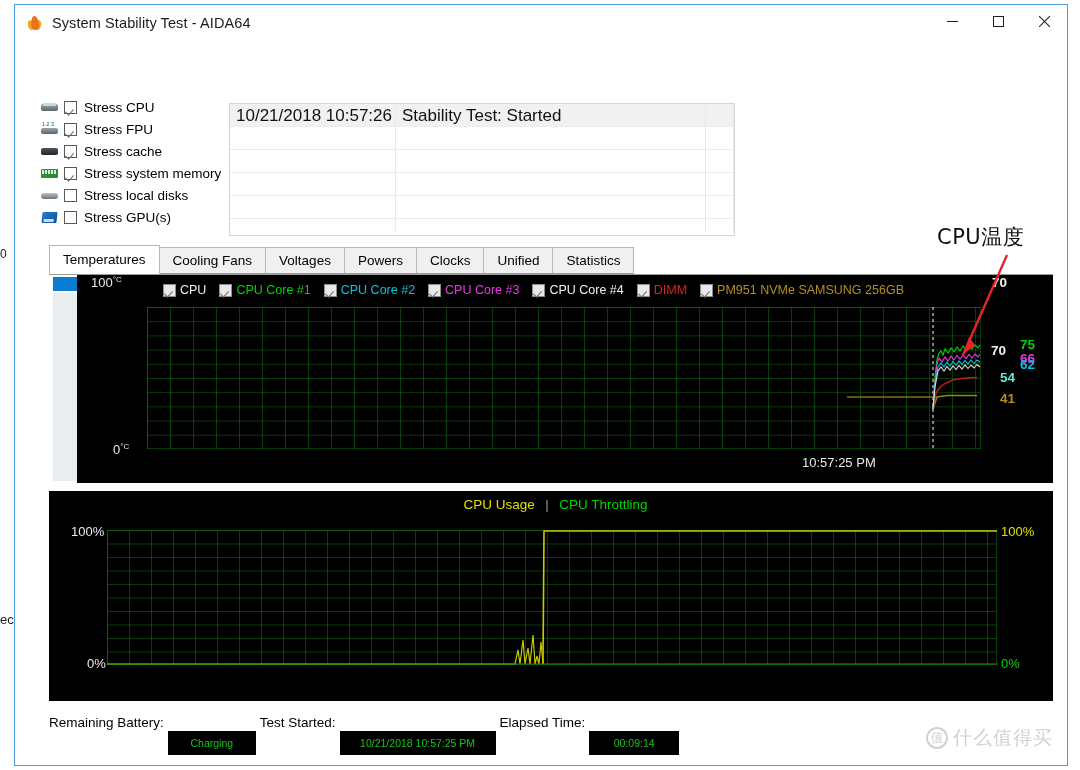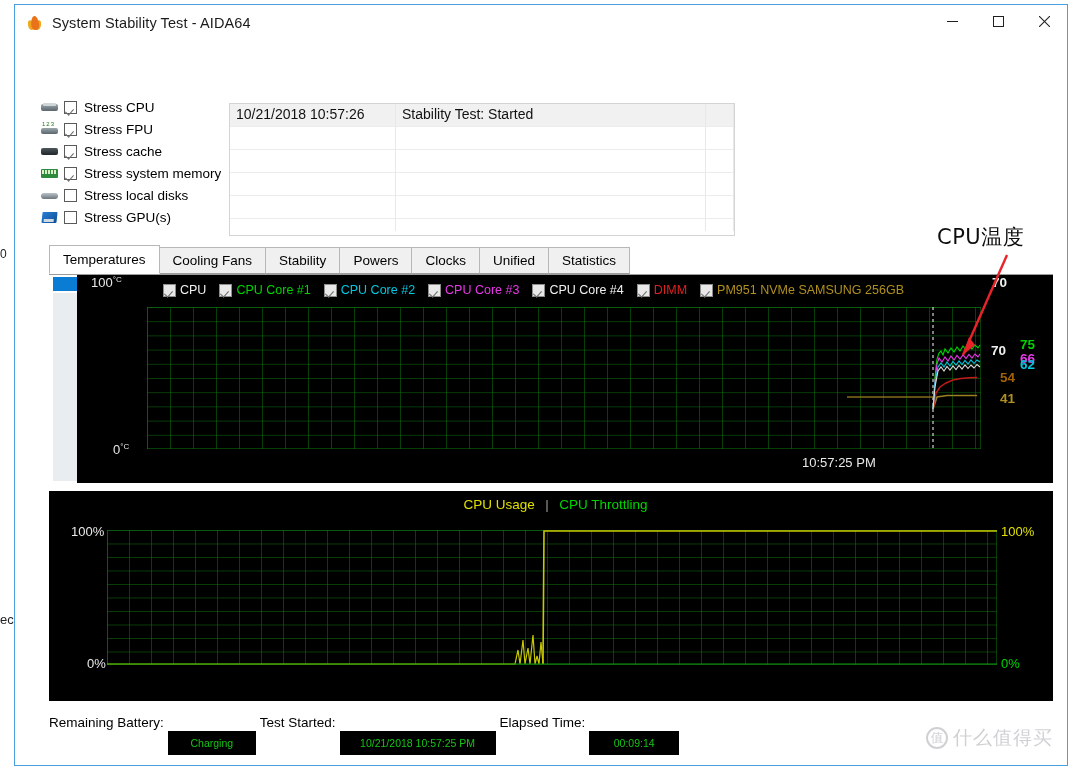--- a/index.html
+++ b/index.html
@@ -156,21 +156,21 @@
   }
   .col-dt { width: 166px; flex: 0 0 166px; }
   .col-st { width: 310px; flex: 0 0 310px; }
   .col-x  { flex: 1 1 auto; }
   .log-row {
     display: flex; height: 23px;
     border-bottom: 1px solid #ececec;
   }
   .log-row.filled { background: #f1f1f1; }
   .log-row .td {
-    font-size: 14px; color: #111;
+    font-size: 17px; color: #111;
     padding: 2px 0 0 6px;
     border-right: 1px solid #e8e8e8;
     height: 35px;
     white-space: nowrap;
   }
 
   
   #tabs {
     position: absolute; left: 34px; top: 206px;
     width: 1004px; height: 28px;
@@ -427,21 +427,21 @@
     </div>
 
     <div id="tabs">
       <div class="tab active">
           <span>Temperatures</span>
         </div>
       <div class="tab">
           <span>Cooling Fans</span>
         </div>
       <div class="tab">
-          <span>Stability</span>
+          <span>Voltages</span>
         </div>
       <div class="tab">
           <span>Powers</span>
         </div>
       <div class="tab">
           <span>Clocks</span>
         </div>
       <div class="tab">
           <span>Unified</span>
         </div>
@@ -515,21 +515,21 @@
           <path d="M786 102 L788 74 L790 57 L792 51 L795 55 L798 50 L801 54 L804 49 L807 53 L810 48.5 L813 52 L816 48 L819 51.5 L822 47.5 L825 51 L828 47 L831 50 L833 47" stroke="#e838e8"></path>
           <path d="M786 102 L788 76 L791 60 L794 56 L797 60 L800 55 L803 59 L806 54.5 L809 58 L812 54 L815 57.5 L818 53.5 L821 57 L824 53 L827 56.5 L830 53 L833 55" stroke="#00c8e0"></path>
           <path d="M786 102 L788 80 L791 64 L794 60 L797 64 L800 59.5 L803 63 L806 59 L809 62.5 L812 58.5 L815 62 L818 58 L821 61.5 L824 58 L827 61 L830 57.5 L833 60" stroke="#dcdcdc"></path>
         </g>
       </svg>
 
       <div class="readout" style="left:915px; top:302px; transform:translateY(-302px); color:#f0f0f0;">70</div>
       <div class="readout" style="left:943px; top:62px; color:#00d400;">75</div>
       <div class="readout" style="left:943px; top:76px; color:#e838e8;">66</div>
       <div class="readout" style="left:943px; top:82px; color:#00c8e0;">62</div>
-      <div class="readout" style="left:923px; top:95px; color:#a16207;">54</div>
+      <div class="readout" style="left:923px; top:95px; color:#5eead4;">54</div>
       <div class="readout" style="left:923px; top:116px; color:#b09020;">41</div>
       <div class="readout" style="left:914px; top:68px; color:#f0f0f0;">70</div>
 
       <div class="axis-lbl" style="left:725px; top:180px;">10:57:25 PM</div>
     </div>
 
     <div id="chart-usage">
 
       <div style="position:absolute; left:0; top:4px; width:100%; text-align:center; white-space:nowrap;padding-left:9px;">
         <span style="font-size:13.5px; color:#e0e000;">CPU Usage</span>

